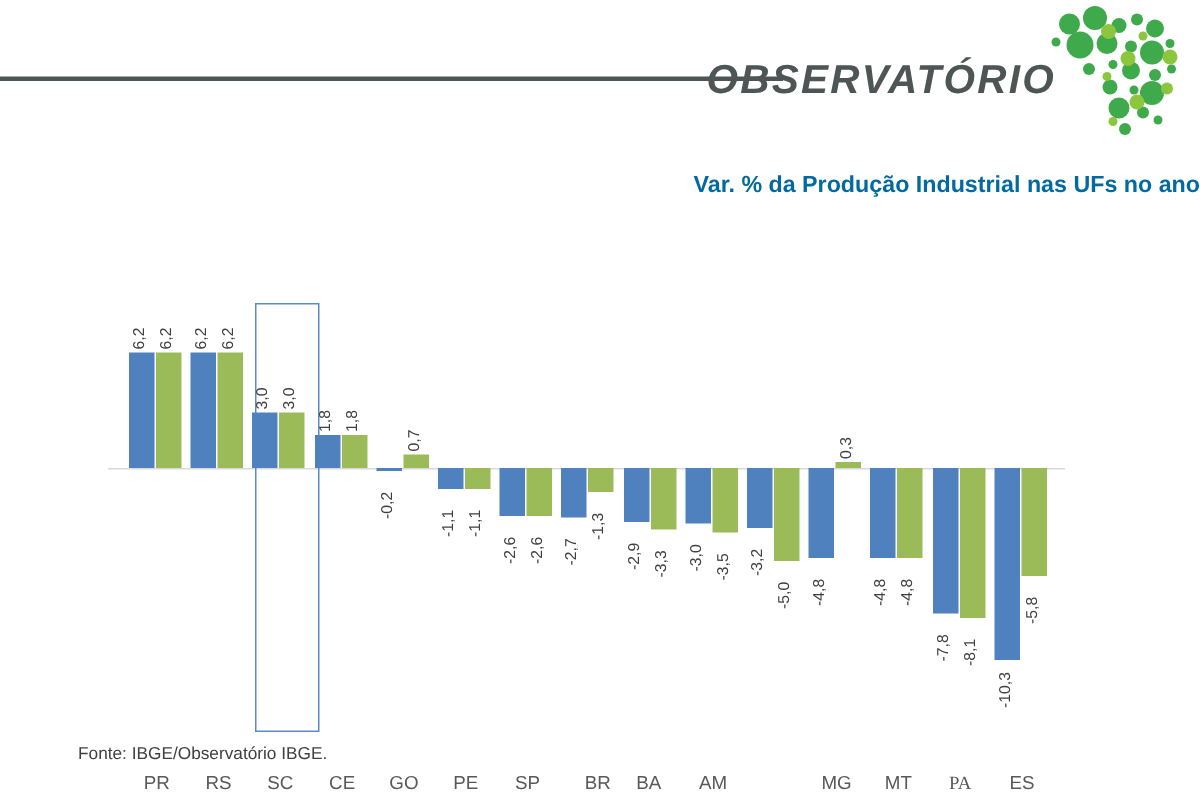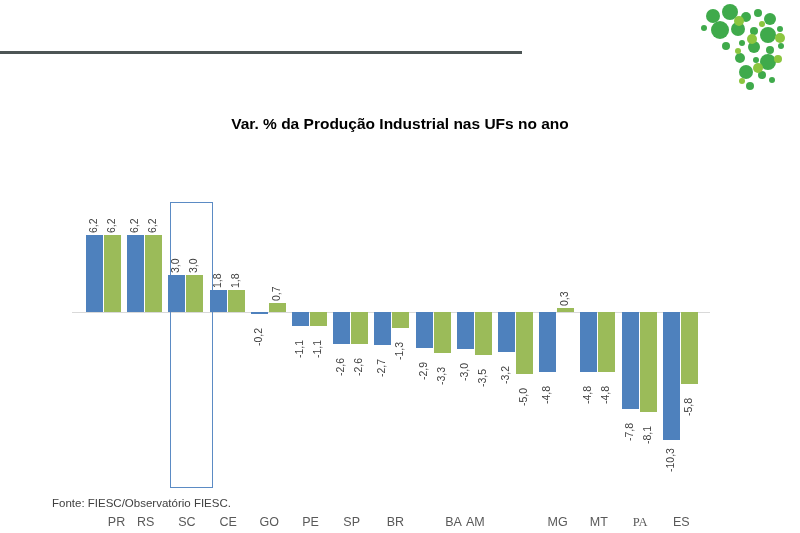--- a/index.html
+++ b/index.html
@@ -34,21 +34,21 @@
     font-size: 25px; font-weight: bold; font-style: italic;
     letter-spacing: 2px; color: #3faa4b; margin-top: -3px;
     font-family: "Liberation Sans", sans-serif;
   }
   #logo-map { position: absolute; right: 0px; top: 0px; }
 
   
   #chart-area { position: absolute; left: 0; top: 95px; width: 800px; height: 395px; }
   #chart-title {
     position: absolute; left: 0; top: 20px; width: 800px;
-    text-align: center; font-size: 15.5px; font-weight: bold; color: #000000;
+    text-align: right; font-size: 15.5px; font-weight: bold; color: #0369a1;
   }
 
   #plot { position: absolute; left: 0px; top: 45px; width: 800px; height: 310px; }
 
   #zero-axis {
     position: absolute; left: 72px; top: 172px; width: 638px; height: 1px;
     background: #d9d9d9;
   }
 
   .bar {
@@ -122,20 +122,21 @@
           <circle cx="72" cy="37" r="5"></circle>
           <circle cx="100" cy="36" r="5"></circle>
           <circle cx="58" cy="49" r="3"></circle>
           <circle cx="98" cy="57" r="4"></circle>
           <circle cx="78" cy="66" r="5"></circle>
           <circle cx="62" cy="79" r="3"></circle>
         </g>
       </svg>
     </div>
     <div id="logo-wordmark">
+      <div id="logo-observatorio">OBSERVATÓRIO</div>
     </div>
   </div>
 </div>
 
 <div id="chart-area">
 
   <div id="chart-title">Var. % da Produção Industrial nas UFs no ano</div>
 
   <div id="plot">
     <div id="zero-axis"></div>
@@ -198,32 +199,32 @@
       <div class="bar transformacao" title="PA Indústria de Transformação: -8,1" style="left: 639.6px; width: 17px; height: 100.44px; top: 172px;"></div>
       <div class="dlabel" style="left: 641.6px; top: 274.44px; height: 30px;">-8,1</div>
       <div class="bar geral" title="ES Indústria Geral: -10,3" style="left: 662.8px; width: 17px; height: 127.72px; top: 172px;"></div>
       <div class="dlabel" style="left: 664.8px; top: 301.72px; height: 30px;">-10,3</div>
       <div class="bar transformacao" title="ES Indústria de Transformação: -5,8" style="left: 680.8px; width: 17px; height: 71.92px; top: 172px;"></div>
       <div class="dlabel" style="left: 682.8px; top: 245.92px; height: 30px;">-5,8</div>
     </div>
 
   <div id="cat-axis">
 
-  <div class="cat-label" style="left: 96px; text-align: center;">PR</div>
+  <div class="cat-label" style="left: 84px; text-align: center;">PR</div>
       <div class="cat-label" style="left: 125.2px;">RS</div>
       <div class="cat-label" style="left: 166.4px;">SC</div>
       <div class="cat-label" style="left: 207.6px;">CE</div>
       <div class="cat-label" style="left: 248.8px;">GO</div>
       <div class="cat-label" style="left: 290px;">PE</div>
       <div class="cat-label" style="left: 331.2px;">SP</div>
-      <div class="cat-label" style="left: 363px; text-align: right;">BR</div>
-      <div class="cat-label" style="left: 433px;">BA</div>
+      <div class="cat-label" style="left: 378px;">BR</div>
+      <div class="cat-label" style="left: 412px;">BA</div>
       <div class="cat-label" style="left: 454.8px;">AM</div>
       <div class="cat-label" style="left: 496px; margin-top: 42px;">RJ</div>
       <div class="cat-label" style="left: 537.2px;">MG</div>
       <div class="cat-label" style="left: 578.4px;">MT</div>
       <div class="cat-label" style="left: 619.6px; font-family: Liberation Serif, serif;">PA</div>
       <div class="cat-label" style="left: 660.8px;">ES</div>
     </div>
 
 </div>
 
-<div id="source">Fonte: FIESC/Observatório FIESC.</div>
+<div id="source">Fonte: IBGE/Observatório IBGE.</div>
 
 </body></html>

